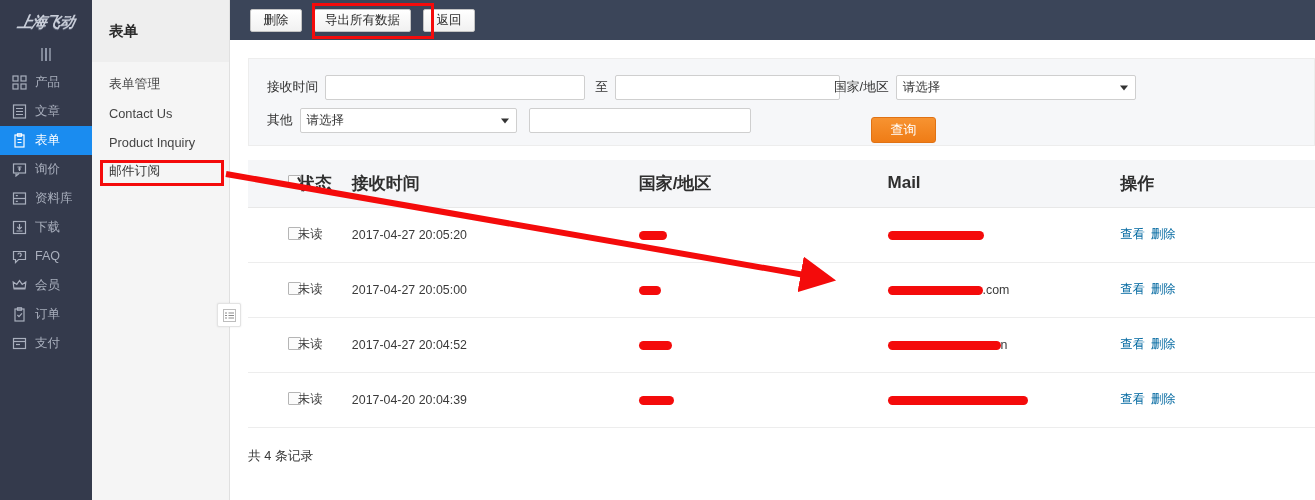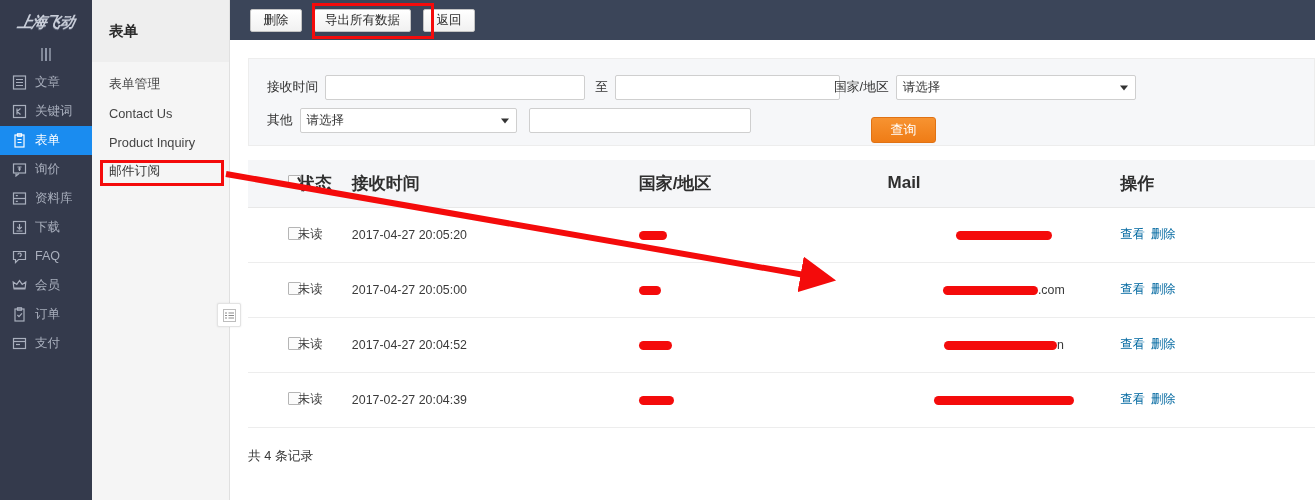--- a/index.html
+++ b/index.html
@@ -260,21 +260,21 @@
     font-size: 12.4px;
     color: #3a3a3a;
     border-bottom: 1px solid #ededed;
     padding: 0;
     vertical-align: middle;
   }
   .c-chk { width: 46px; padding-left: 40px !important; }
   .c-status { width: 50px; }
   .c-time { width: 265px; }
   .c-country { width: 230px; }
-  .c-mail { width: 215px; text-align: center; }
+  .c-mail { width: 215px; }
   .c-op { width: 180px; }
 
   .chk {
     width: 13px; height: 13px;
     border: 1px solid #b5b5b5;
     background: #fbfbfb;
     border-radius: 1px;
     display: inline-block;
     cursor: pointer;
   }
@@ -318,34 +318,36 @@
     </div>
     <div class="sidebar-handle">
       <i></i>
       <i></i>
       <i></i>
     </div>
     <div id="nav-list">
         <div class="nav-item">
           <span class="nv-ico">
             <svg viewBox="0 0 15 15">
+              <rect x="1" y="1" width="5" height="5" stroke="#a9afbd" stroke-width="1.2" fill="none"></rect>
+              <rect x="9" y="1" width="5" height="5" stroke="#a9afbd" stroke-width="1.2" fill="none"></rect>
+              <rect x="1" y="9" width="5" height="5" stroke="#a9afbd" stroke-width="1.2" fill="none"></rect>
+              <rect x="9" y="9" width="5" height="5" stroke="#a9afbd" stroke-width="1.2" fill="none"></rect>
+            </svg>
+          </span>
+          <span class="nav-label">产品</span>
+        </div>
+        <div class="nav-item">
+          <span class="nv-ico">
+            <svg viewBox="0 0 15 15">
               <rect x="1.5" y="1" width="12" height="13" stroke="#a9afbd" stroke-width="1.2" fill="none"></rect>
               <path d="M4 4.5h7M4 7.5h7M4 10.5h7" stroke="#a9afbd" stroke-width="1.2" fill="none"></path>
             </svg>
           </span>
           <span class="nav-label">文章</span>
-        </div>
-        <div class="nav-item">
-          <span class="nv-ico">
-            <svg viewBox="0 0 15 15">
-              <rect x="1.5" y="1.5" width="12" height="12" stroke="#a9afbd" stroke-width="1.2" fill="none"></rect>
-              <path d="M5 4.5v6M5 7.5l3.5-3M5 7.5l3.5 3" stroke="#a9afbd" stroke-width="1.2" fill="none"></path>
-            </svg>
-          </span>
-          <span class="nav-label">关键词</span>
         </div>
         <div class="nav-item active">
           <span class="nv-ico">
             <svg viewBox="0 0 15 15">
               <rect x="3" y="2" width="9" height="12" stroke="#ffffff" stroke-width="1.2" fill="none"></rect>
               <rect x="5.5" y="0.8" width="4" height="2.4" stroke="#ffffff" stroke-width="1.2" fill="none"></rect>
               <path d="M5.5 6.5h4M5.5 9.5h4" stroke="#ffffff" stroke-width="1.2" fill="none"></path>
             </svg>
           </span>
           <span class="nav-label">表单</span>
@@ -508,21 +510,21 @@
               <td class="c-chk"><span class="chk"></span></td>
               <td class="c-status">未读</td>
               <td class="c-time">2017-04-27 20:04:52</td>
               <td class="c-country"><span class="redact" style="height:9px;width:33px"></span></td>
               <td class="c-mail mailcell"><span class="redact" style="height:9px;width:113px"></span><span class="mailtail">n</span></td>
               <td class="c-op"><span class="op-link">查看</span><span class="op-link">删除</span></td>
             </tr>
             <tr>
               <td class="c-chk"><span class="chk"></span></td>
               <td class="c-status">未读</td>
-              <td class="c-time">2017-02-27 20:04:39</td>
+              <td class="c-time">2017-04-20 20:04:39</td>
               <td class="c-country"><span class="redact" style="height:9px;width:35px"></span></td>
               <td class="c-mail mailcell"><span class="redact" style="height:9px;width:140px"></span><span class="mailtail"></span></td>
               <td class="c-op"><span class="op-link">查看</span><span class="op-link">删除</span></td>
             </tr>
           </tbody>
       </table>
 
       <div class="footer-count">共 4 条记录</div>
     </div>
   </div>

